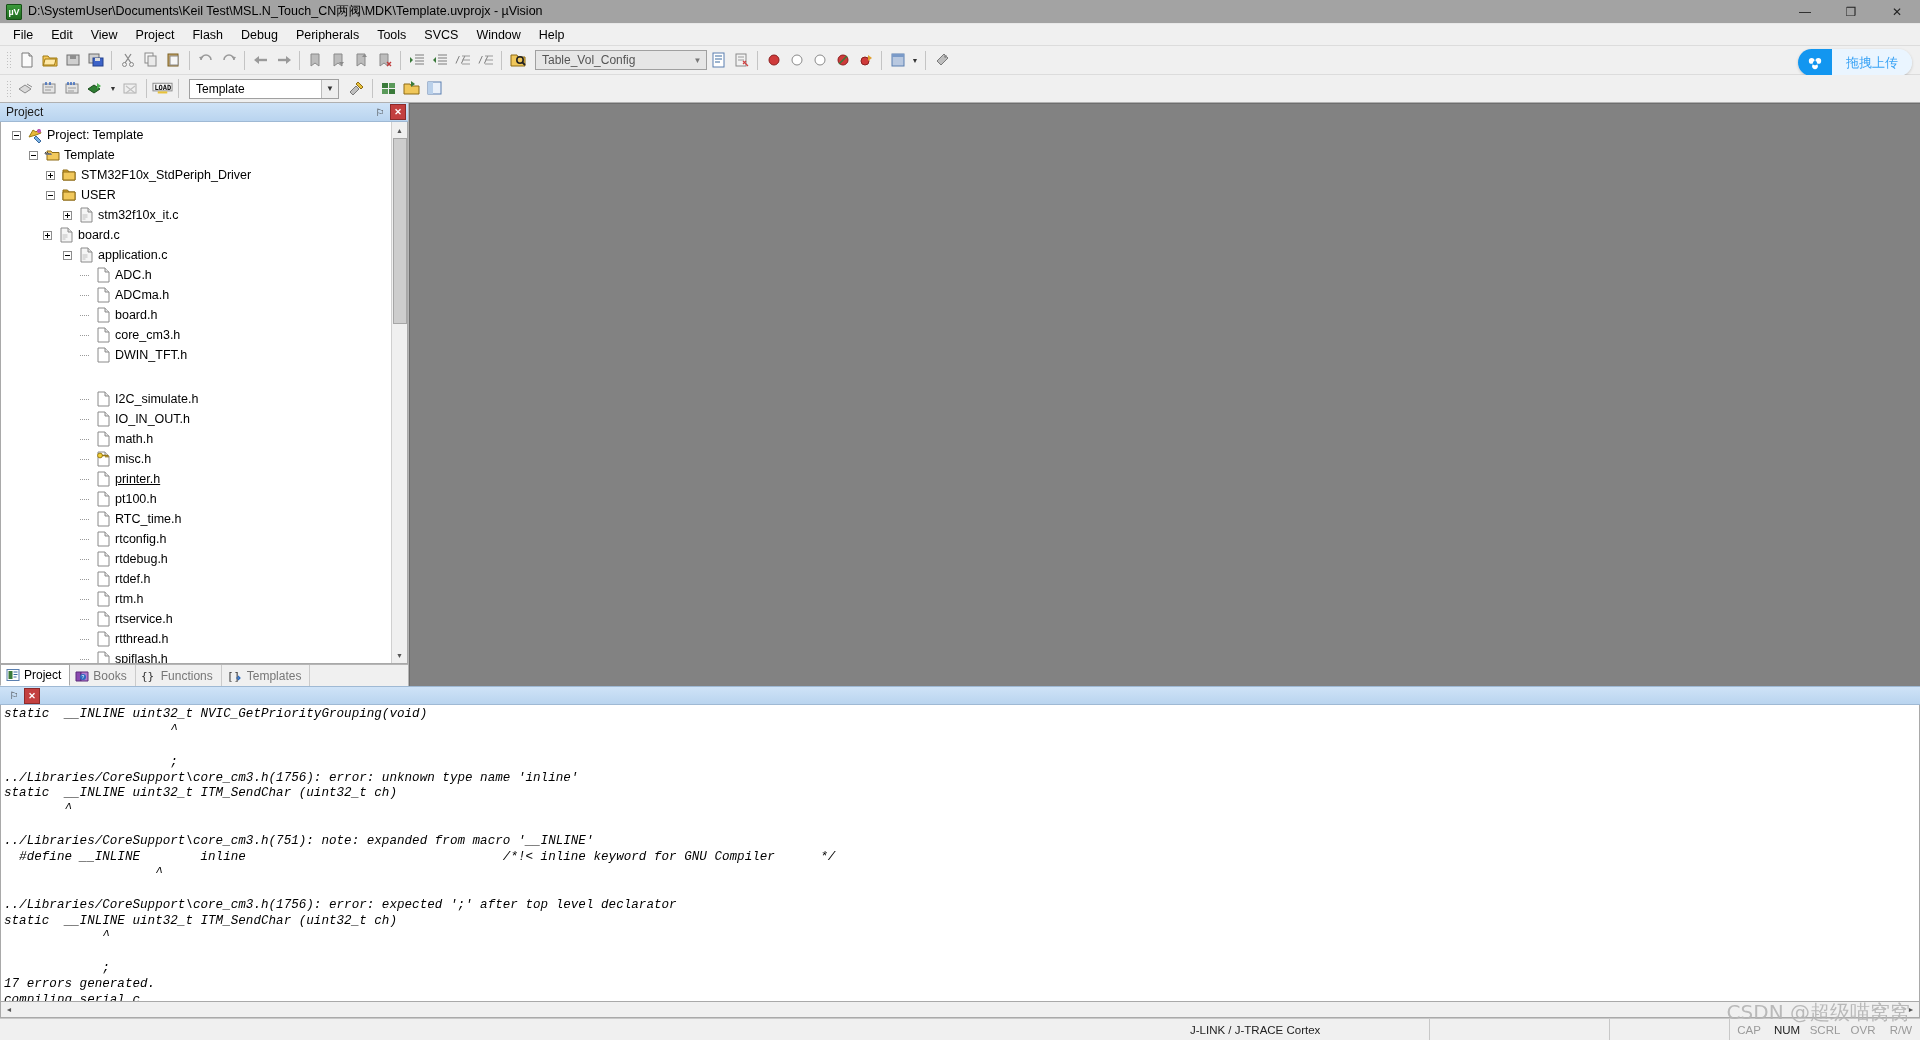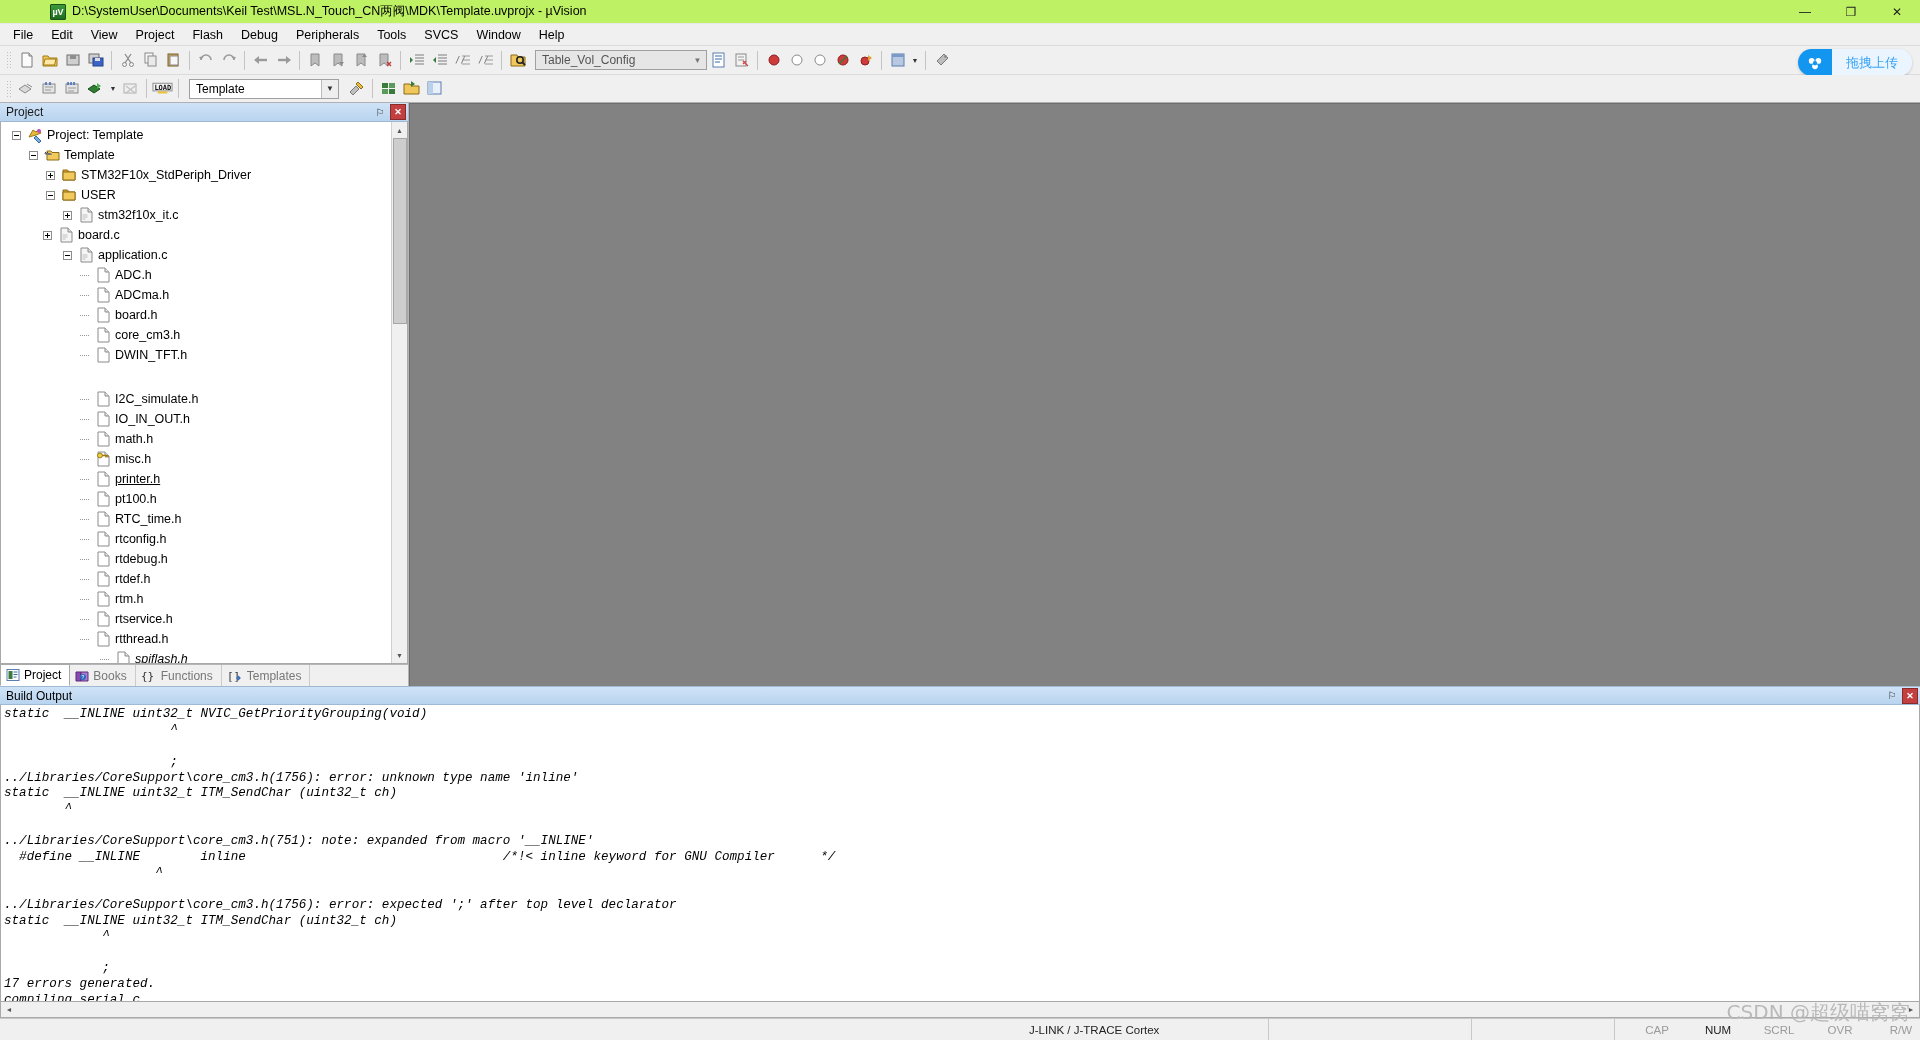--- a/index.html
+++ b/index.html
@@ -15,26 +15,25 @@
     width: 1920px; height: 1040px;
     position: relative;
     background: #f0f0f0;
     display: flex;
     flex-direction: column;
   }
 
   
   .titlebar {
     height: 24px;
-    background: #bef264;
+    background: #a3a3a3;
     display: flex;
     align-items: center;
     flex: 0 0 24px;
     border-bottom: 1px solid #e8e8e8;
-    padding-left: 44px;
   }
   .titlebar .app-icon {
     width: 16px; height: 16px;
     margin: 0 6px 0 6px;
     background: linear-gradient(180deg,#3c9a3c 0%,#1f6b1f 100%);
     border: 1px solid #165016;
     color: #fff;
     font-size: 9px;
     line-height: 14px;
     text-align: center;
@@ -349,21 +348,20 @@
   .statusbar {
     height: 22px;
     flex: 0 0 22px;
     background: #f0f0f0;
     border-top: 1px solid #c8c8c8;
     display: flex;
     align-items: center;
     font-size: 11.5px;
     color: #222;
     position: relative;
-    gap: 23px;
   }
   .sb-cell {
     height: 22px;
     display: flex; align-items: center;
     padding: 0 10px;
     border-right: 1px solid #c8c8c8;
   }
   .sb-flex { flex: 1 1 auto; border-right: 1px solid #c8c8c8;}
   .sb-ind {
     width: 38px;
@@ -1046,21 +1044,21 @@
                 <span style="width: 9px; height: 1px; border-top: 1px dotted rgb(154, 154, 154); display: block;"></span>
               </span>
               <span class="icon-sq">
                 <svg width="14" height="16" viewBox="0 0 14 16">
                   <path d="M2 1h7l4 4v10H2z" fill="#ffffff" stroke="#8a8a8a"></path>
                   <path d="M9 1v4h4" fill="#e4e4e4" stroke="#8a8a8a"></path>
                 </svg>
               </span>
               <span class="node-label">rtthread.h</span>
             </div>
-            <div class="tree-node" style="padding-left: 94px; font-style: italic;">
+            <div class="tree-node" style="padding-left: 74px;">
               <span class="tw">
                 <span style="width: 9px; height: 1px; border-top: 1px dotted rgb(154, 154, 154); display: block;"></span>
               </span>
               <span class="icon-sq">
                 <svg width="14" height="16" viewBox="0 0 14 16">
                   <path d="M2 1h7l4 4v10H2z" fill="#ffffff" stroke="#8a8a8a"></path>
                   <path d="M9 1v4h4" fill="#e4e4e4" stroke="#8a8a8a"></path>
                 </svg>
               </span>
               <span class="node-label">spiflash.h</span>
@@ -1126,21 +1124,20 @@
             <span>Templates</span>
           </div>
         </div>
     </div>
 
     <div class="editor-area"></div>
   </div>
 
   <div class="build-panel">
     <div class="build-hdr">
-      <span class="hdr-title" style="flex:1">Build Output</span>
       <span class="hdr-btn">⚐</span>
       <span class="hdr-btn close">✕</span>
     </div>
     <div class="build-body" id="build-body"><div class="build-line"><span>static  __INLINE uint32_t NVIC_GetPriorityGrouping(void)</span></div><div class="build-line"><span>                      ^</span></div><div class="build-line"><span></span></div><div class="build-line"><span>                      ;</span></div><div class="build-line"><span>../Libraries/CoreSupport\core_cm3.h(1756): error: unknown type name 'inline'</span></div><div class="build-line"><span>static  __INLINE uint32_t ITM_SendChar (uint32_t ch)</span></div><div class="build-line"><span>        ^</span></div><div class="build-line"><span></span></div><div class="build-line"><span>../Libraries/CoreSupport\core_cm3.h(751): note: expanded from macro '__INLINE'</span></div><div class="build-line"><span>  #define __INLINE        inline                                  /*!&lt; inline keyword for GNU Compiler      */</span></div><div class="build-line"><span>                    ^</span></div><div class="build-line"><span></span></div><div class="build-line"><span>../Libraries/CoreSupport\core_cm3.h(1756): error: expected ';' after top level declarator</span></div><div class="build-line"><span>static  __INLINE uint32_t ITM_SendChar (uint32_t ch)</span></div><div class="build-line"><span>             ^</span></div><div class="build-line"><span></span></div><div class="build-line"><span>             ;</span></div><div class="build-line"><span>17 errors generated.</span></div><div class="build-line"><span>compiling serial.c...</span></div></div>
     <div class="hscroll">
       <div class="hs-arrow">◄</div>
       <div class="hs-track"></div>
       <div class="hs-arrow">►</div>
     </div>
   </div>

